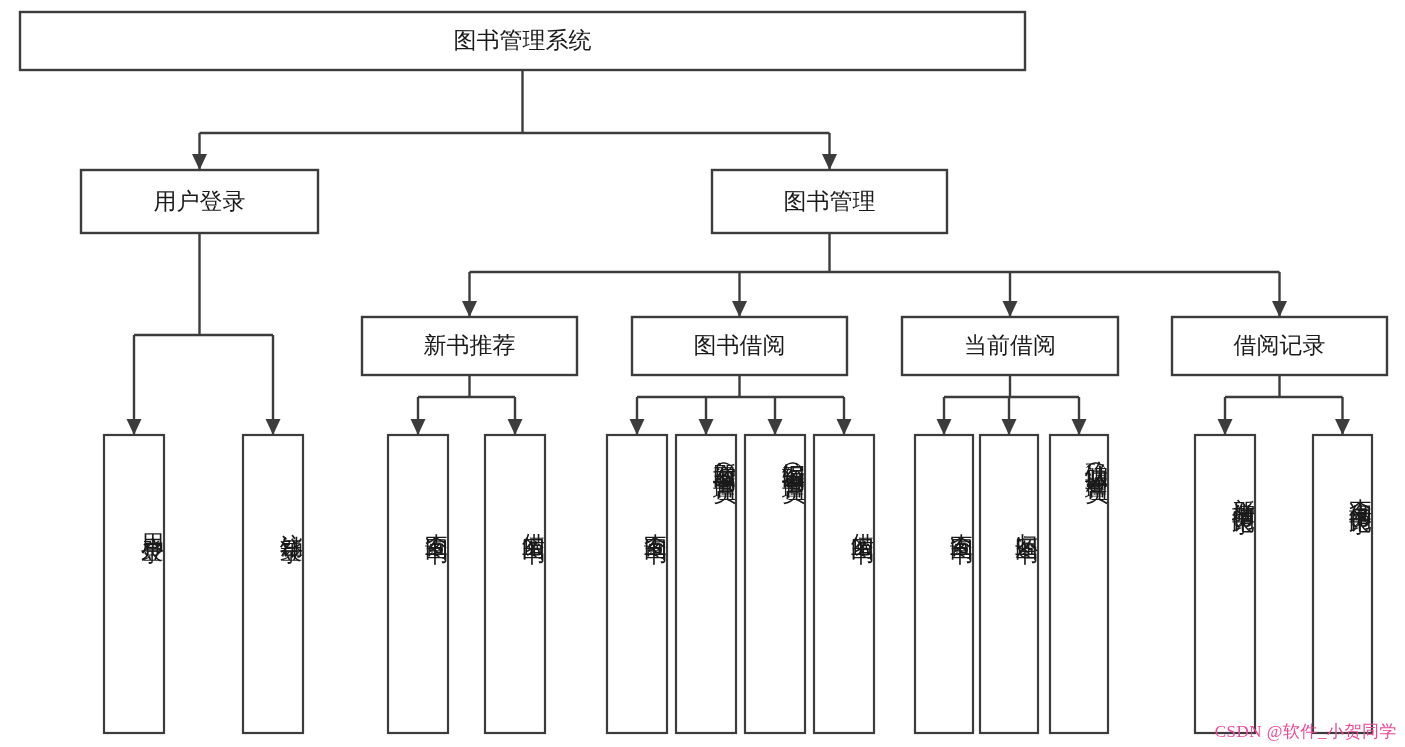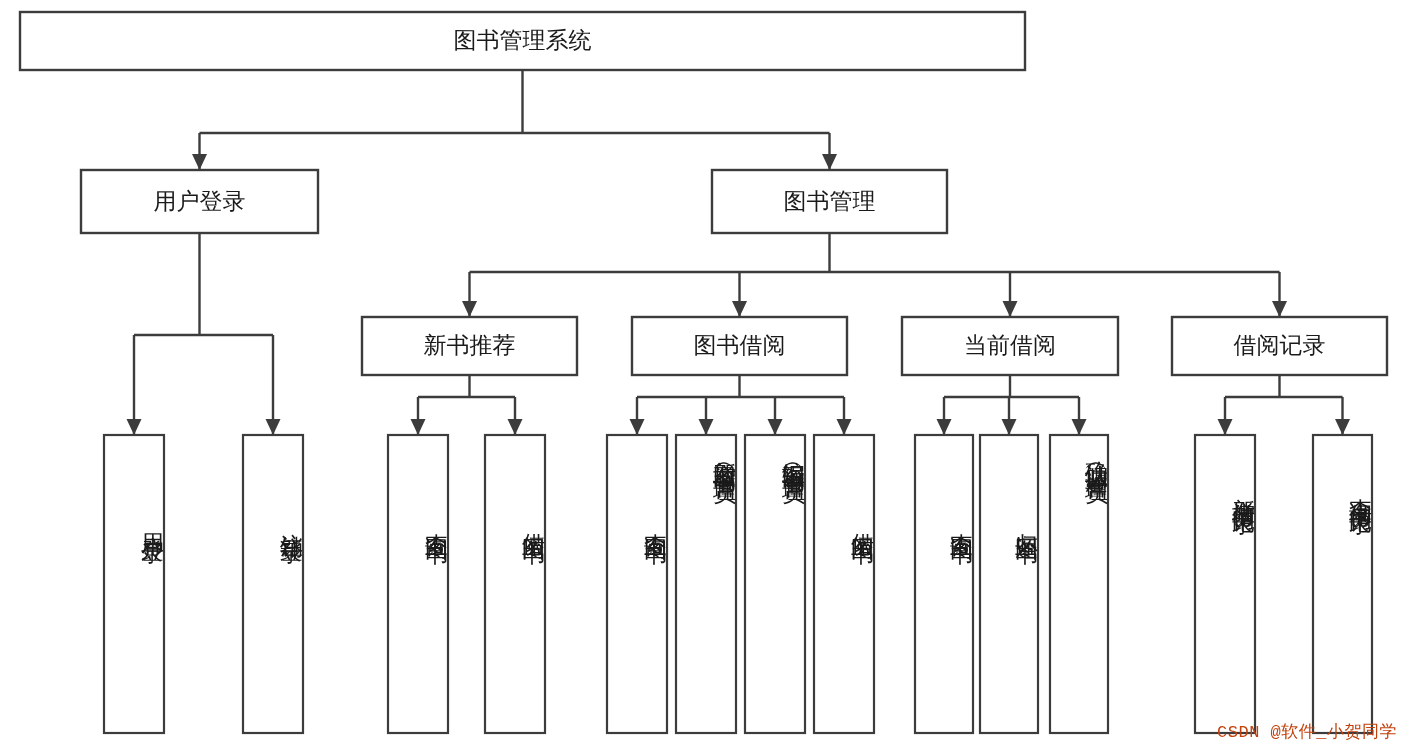--- a/index.html
+++ b/index.html
@@ -66,23 +66,23 @@
     line-height: 1;
     white-space: nowrap;
     position: absolute;
     text-align: left;
     pointer-events: none;
   }
   .watermark {
     position: absolute;
     right: 8px;
     bottom: 4px;
-    font-family: Liberation Mono, monospace;
+    font-family: Liberation Serif, serif;
     font-size: 17px;
-    color: #c2410c;
+    color: #ec4899;
     letter-spacing: 0.5px;
     white-space: nowrap;
   }
 </style>
 </head>
 <body>
 
 <div id="diagram-root">
 
   <svg class="diagram-canvas" viewBox="0 0 1405 747" xmlns="http://www.w3.org/2000/svg">

